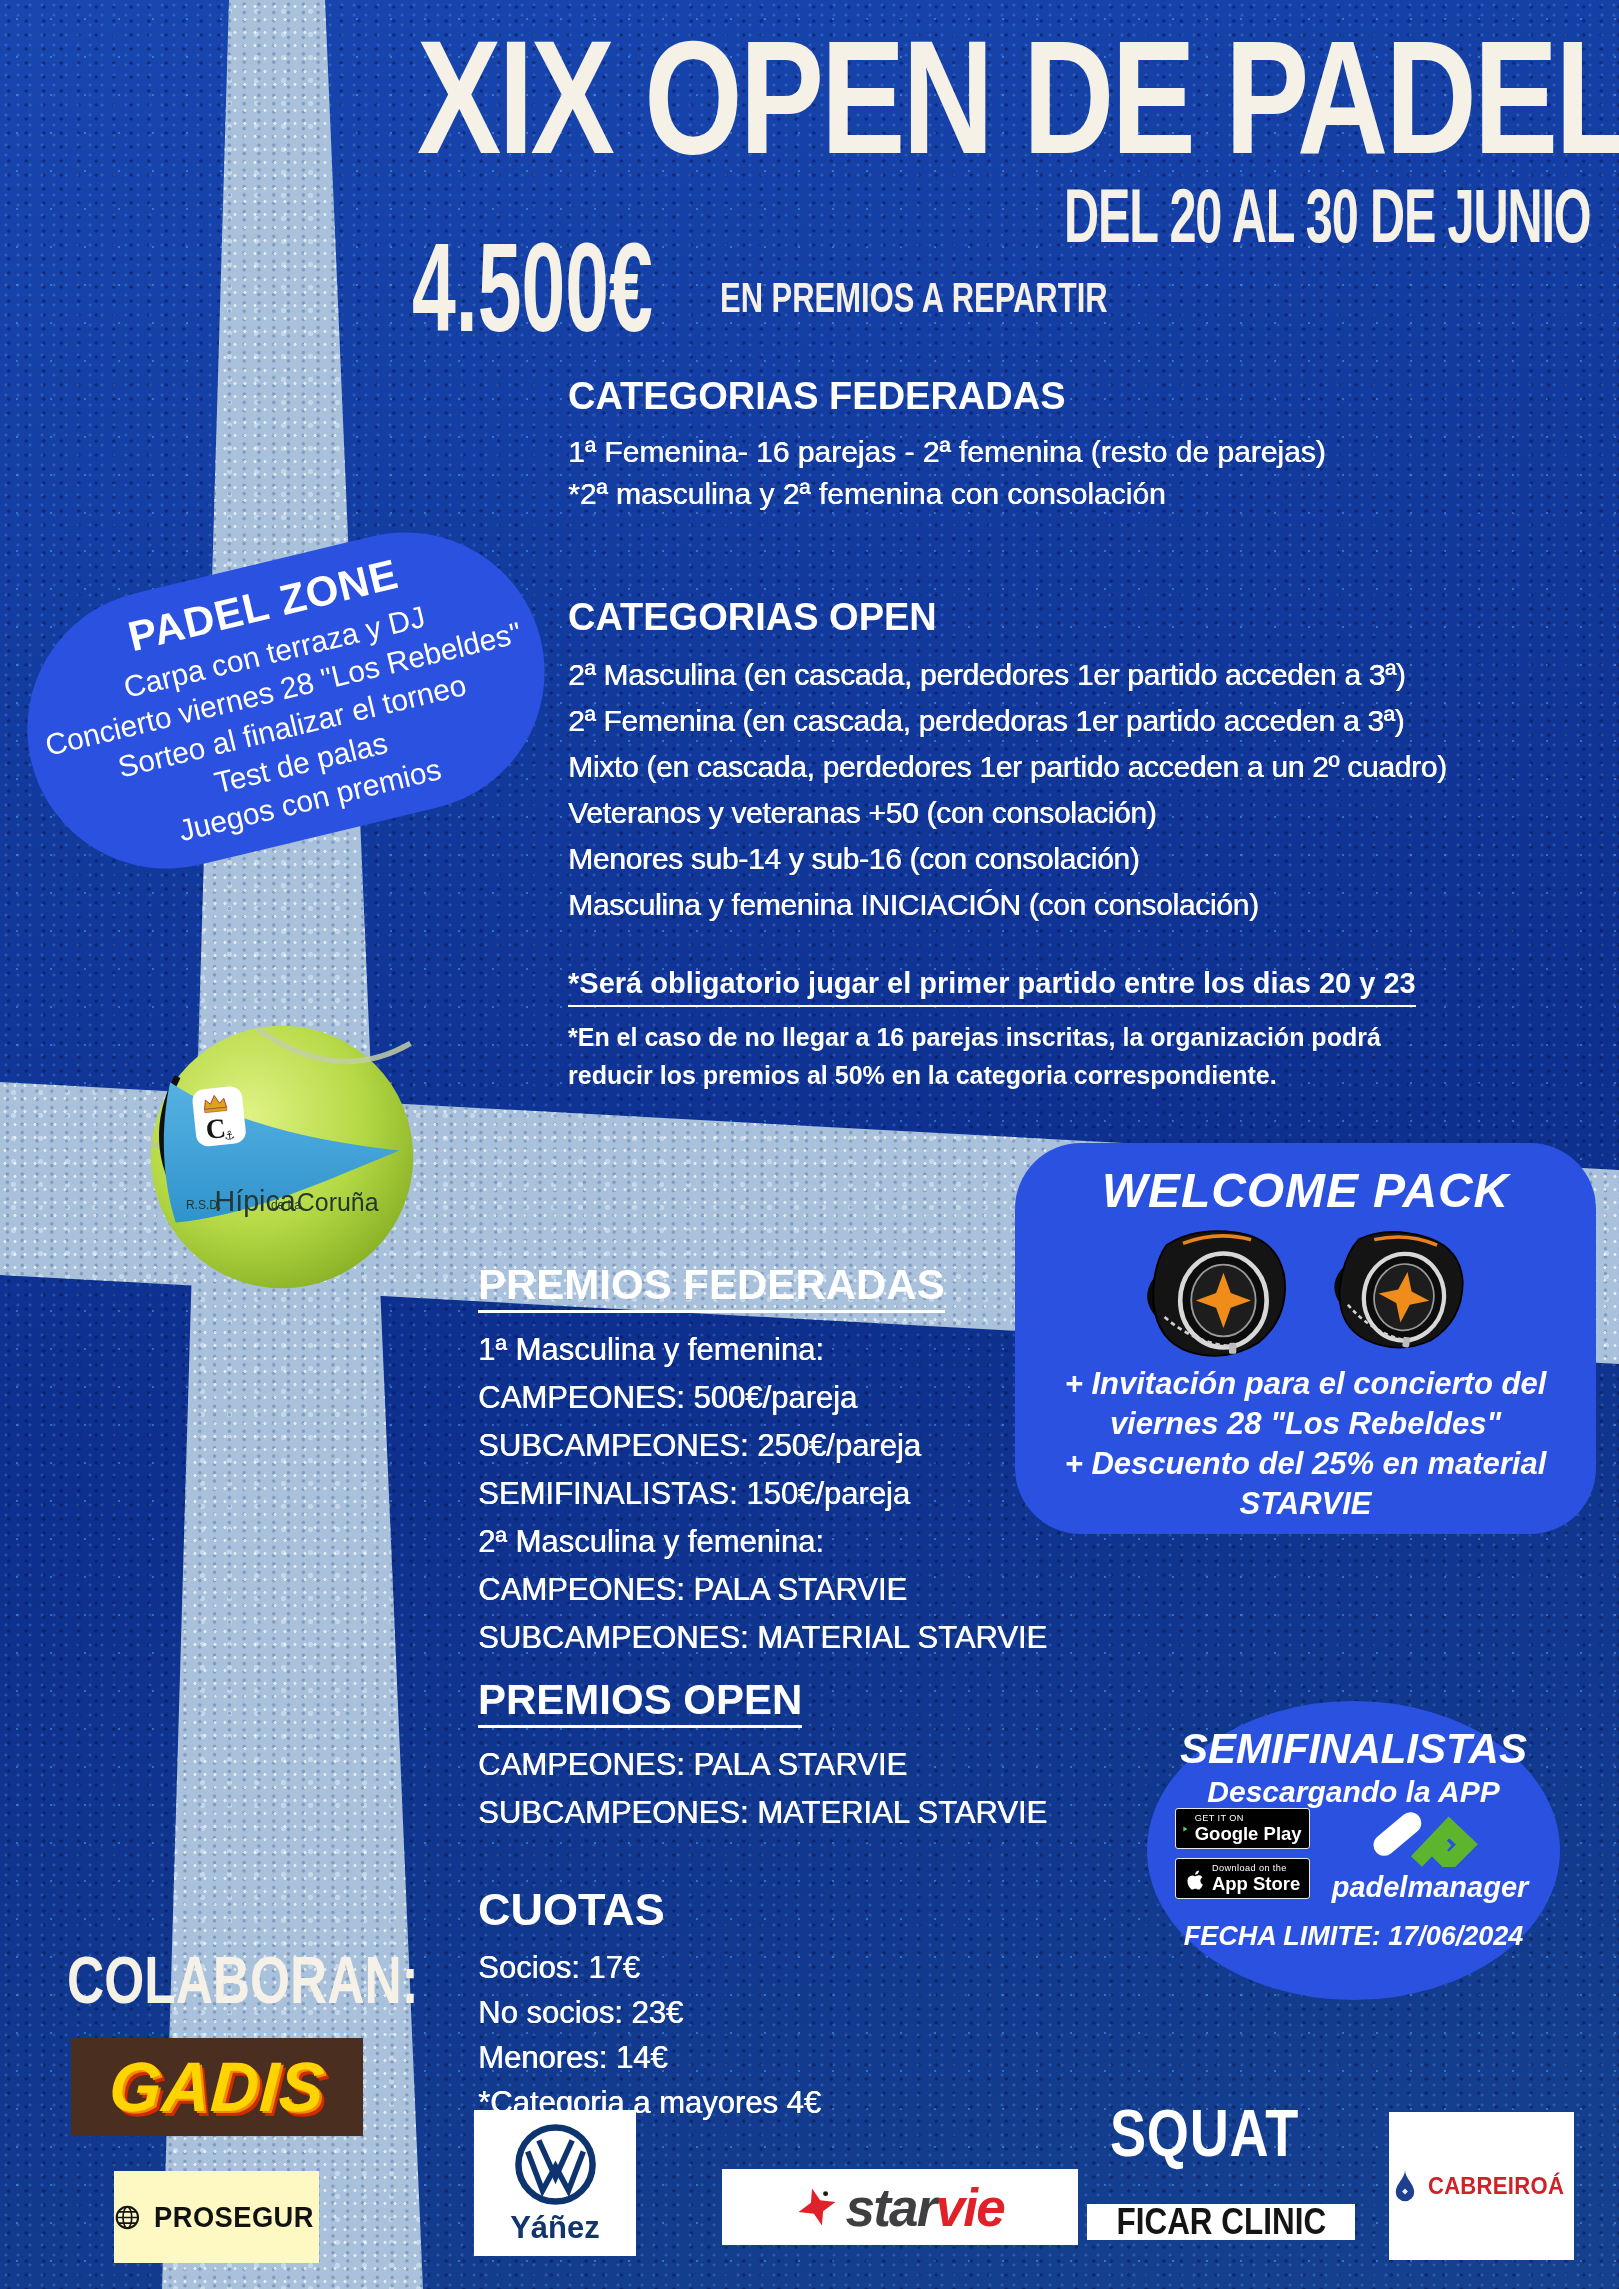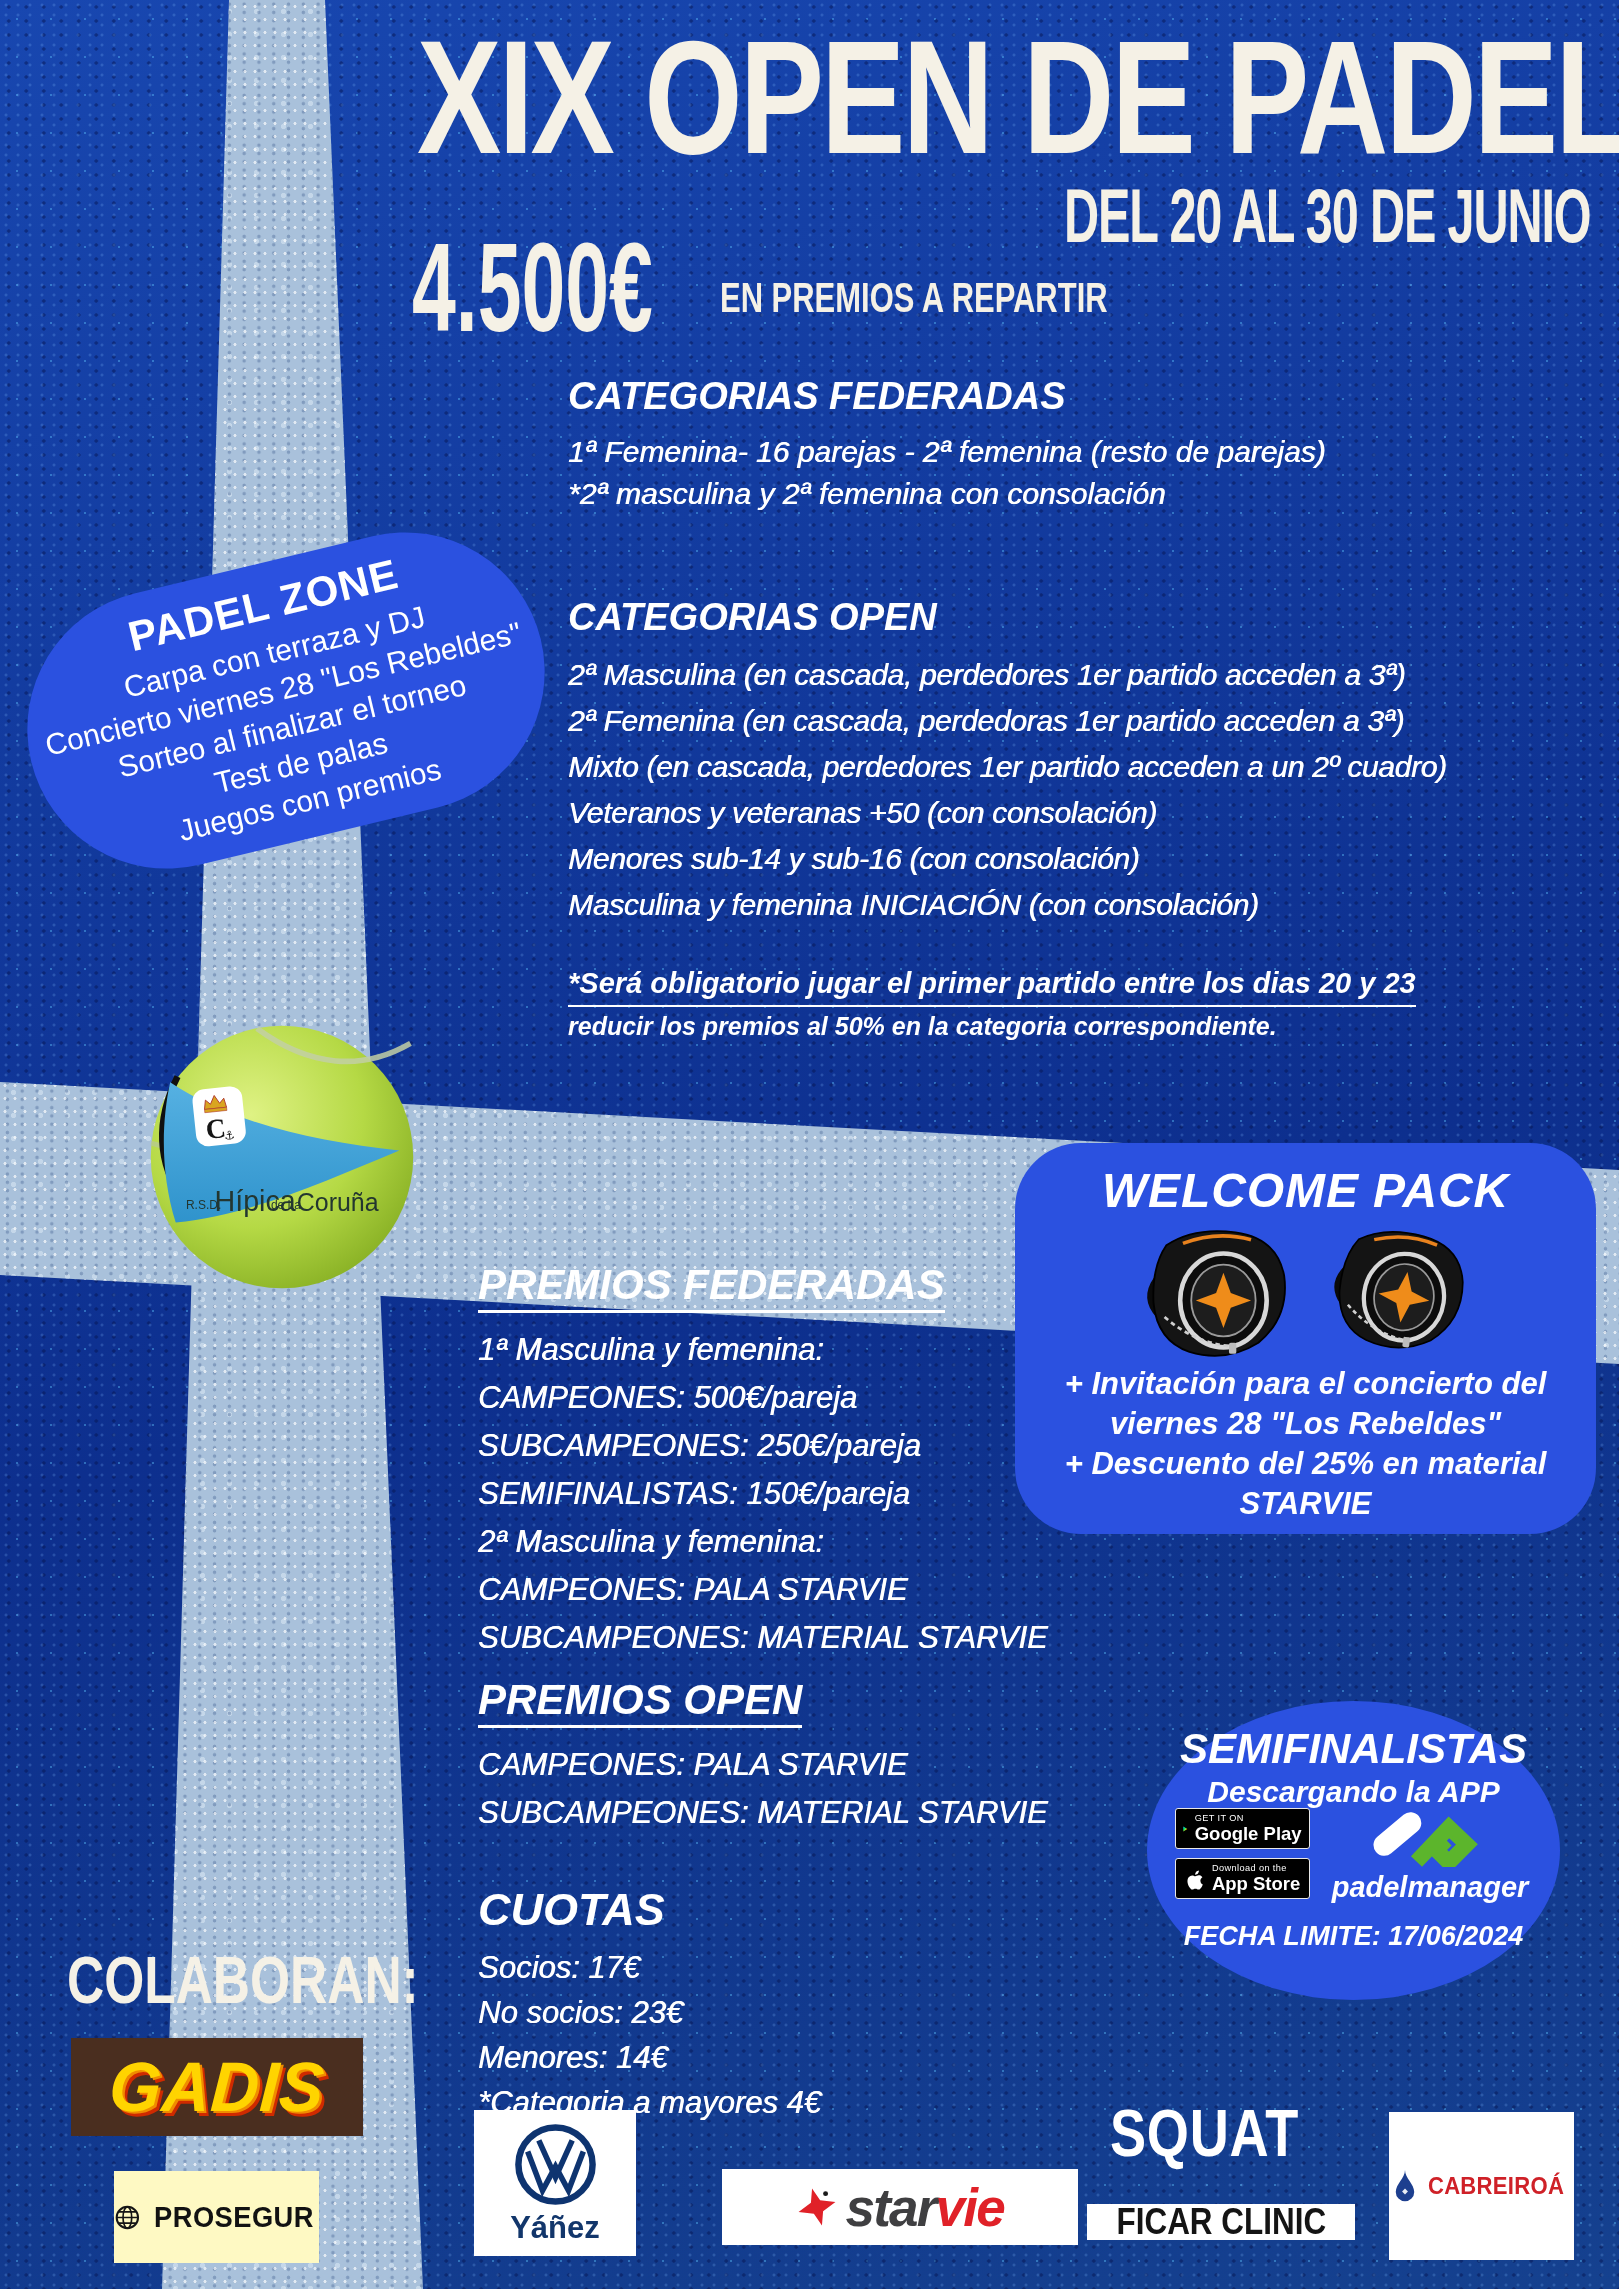--- a/index.html
+++ b/index.html
@@ -22,21 +22,21 @@
   .stripe-h{clip-path:polygon(0 1082px,1620px 1170px,1620px 1364px,0 1275px);}
   
   .cond{font-weight:700;color:#f5f1e6;white-space:nowrap;display:inline-block;transform-origin:left top;}
   .title{left:417px;top:3.7px;font-size:162px;letter-spacing:-3.7px;transform:scaleX(.78);}
   .dates{left:auto;right:30px;top:172px;font-size:76px;letter-spacing:-1.8px;transform:scaleX(.64);transform-origin:right top;}
   .prize{left:412px;top:214px;font-size:127px;transform:scaleX(.62);}
   .prize-cap{left:720px;top:273px;font-size:43px;transform:scaleX(.72);}
   .colab{left:67px;top:1942px;font-size:66px;letter-spacing:0;transform:scaleX(.78);}
   .squat{left:1110px;top:2095px;font-size:66px;letter-spacing:0.9px;transform:scaleX(.82);color:#fff;}
   
-  .sec{color:#fff;font-style:italic;}
+  .sec{color:#fff;}
   .sec-h{font-weight:700;font-size:38px;line-height:44px;margin-bottom:13px;white-space:nowrap;}
   .sec-h.big{font-size:42px;}
   .sec-h.und{border-bottom:3.7px solid #fff;padding-bottom:2.8px;display:inline-block;}
   .ln{white-space:nowrap;text-shadow:0.6px 0 0 currentColor;}
   .lh45 .ln{font-size:30px;line-height:42px;}
   .lh50 .ln{font-size:30px;line-height:46px;letter-spacing:-0.3px;}
   .lh52 .ln{font-size:31px;line-height:48px;}
   .lh49 .ln{font-size:31px;line-height:45px;}
   .n1{font-weight:700;font-size:29px;border-bottom:2.8px solid #fff;padding-bottom:4.6px;display:inline-block;white-space:nowrap;}
   .n2{font-weight:700;font-size:25px;line-height:38px;margin-top:11px;white-space:nowrap;}
@@ -105,20 +105,21 @@
     <div class="ln">2ª Masculina (en cascada, perdedores 1er partido acceden a 3ª)</div>
     <div class="ln">2ª Femenina (en cascada, perdedoras 1er partido acceden a 3ª)</div>
     <div class="ln">Mixto (en cascada, perdedores 1er partido acceden a un 2º cuadro)</div>
     <div class="ln">Veteranos y veteranas +50 (con consolación)</div>
     <div class="ln">Menores sub-14 y sub-16 (con consolación)</div>
     <div class="ln">Masculina y femenina INICIACIÓN (con consolación)</div>
   </section>
 
   <section class="abs sec" style="left:568px;top:967px">
     <div class="n1">*Será obligatorio jugar el primer partido entre los dias 20 y  23</div>
+    <div class="n2">*En el caso de no llegar a 16 parejas inscritas, la organización podrá</div>
     <div class="n2" style="margin-top:0">reducir los premios al 50% en la categoria correspondiente.</div>
   </section>
 
   <div class="abs pz">
     <div class="pz-title">PADEL ZONE</div>
     <div class="pz-ln">Carpa con terraza y DJ</div>
     <div class="pz-ln">Concierto viernes 28 "Los Rebeldes"</div>
     <div class="pz-ln">Sorteo al finalizar el torneo</div>
     <div class="pz-ln">Test de palas</div>
     <div class="pz-ln">Juegos con premios</div>

